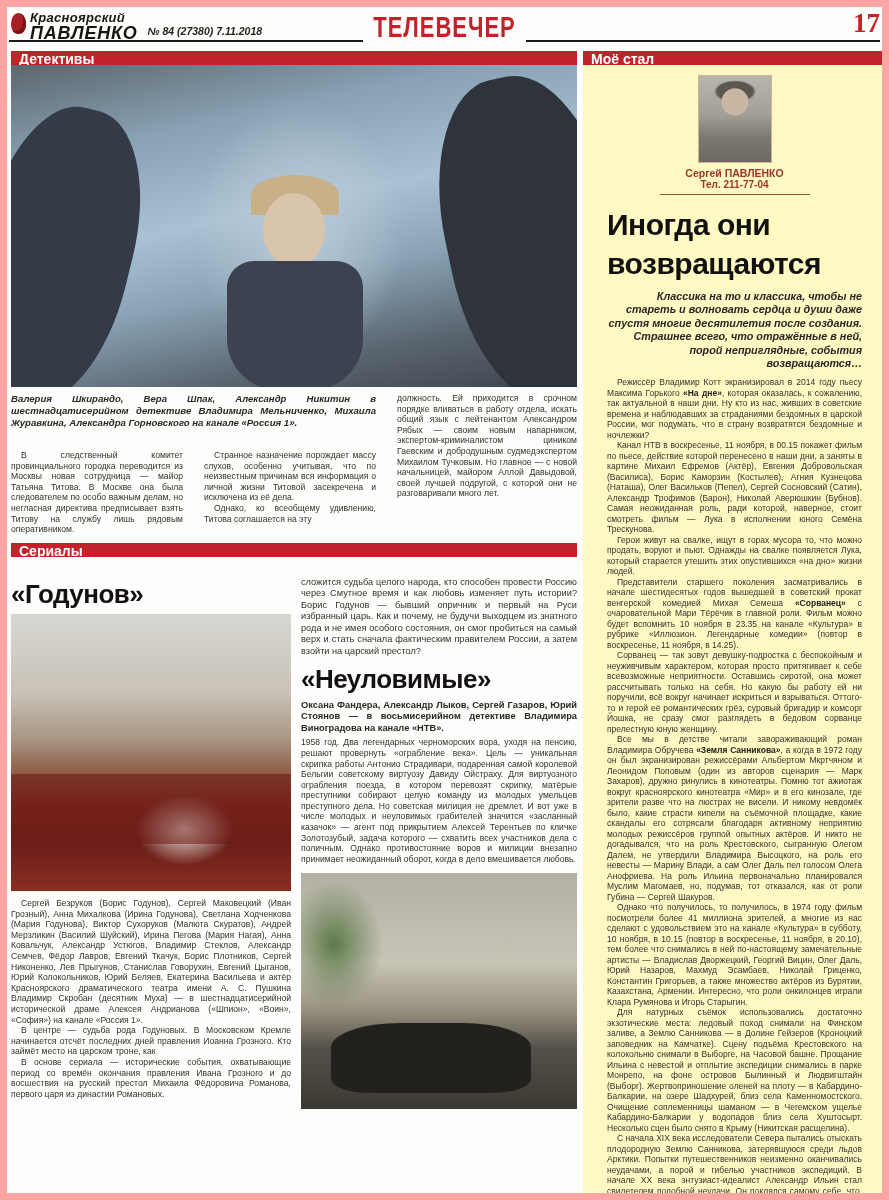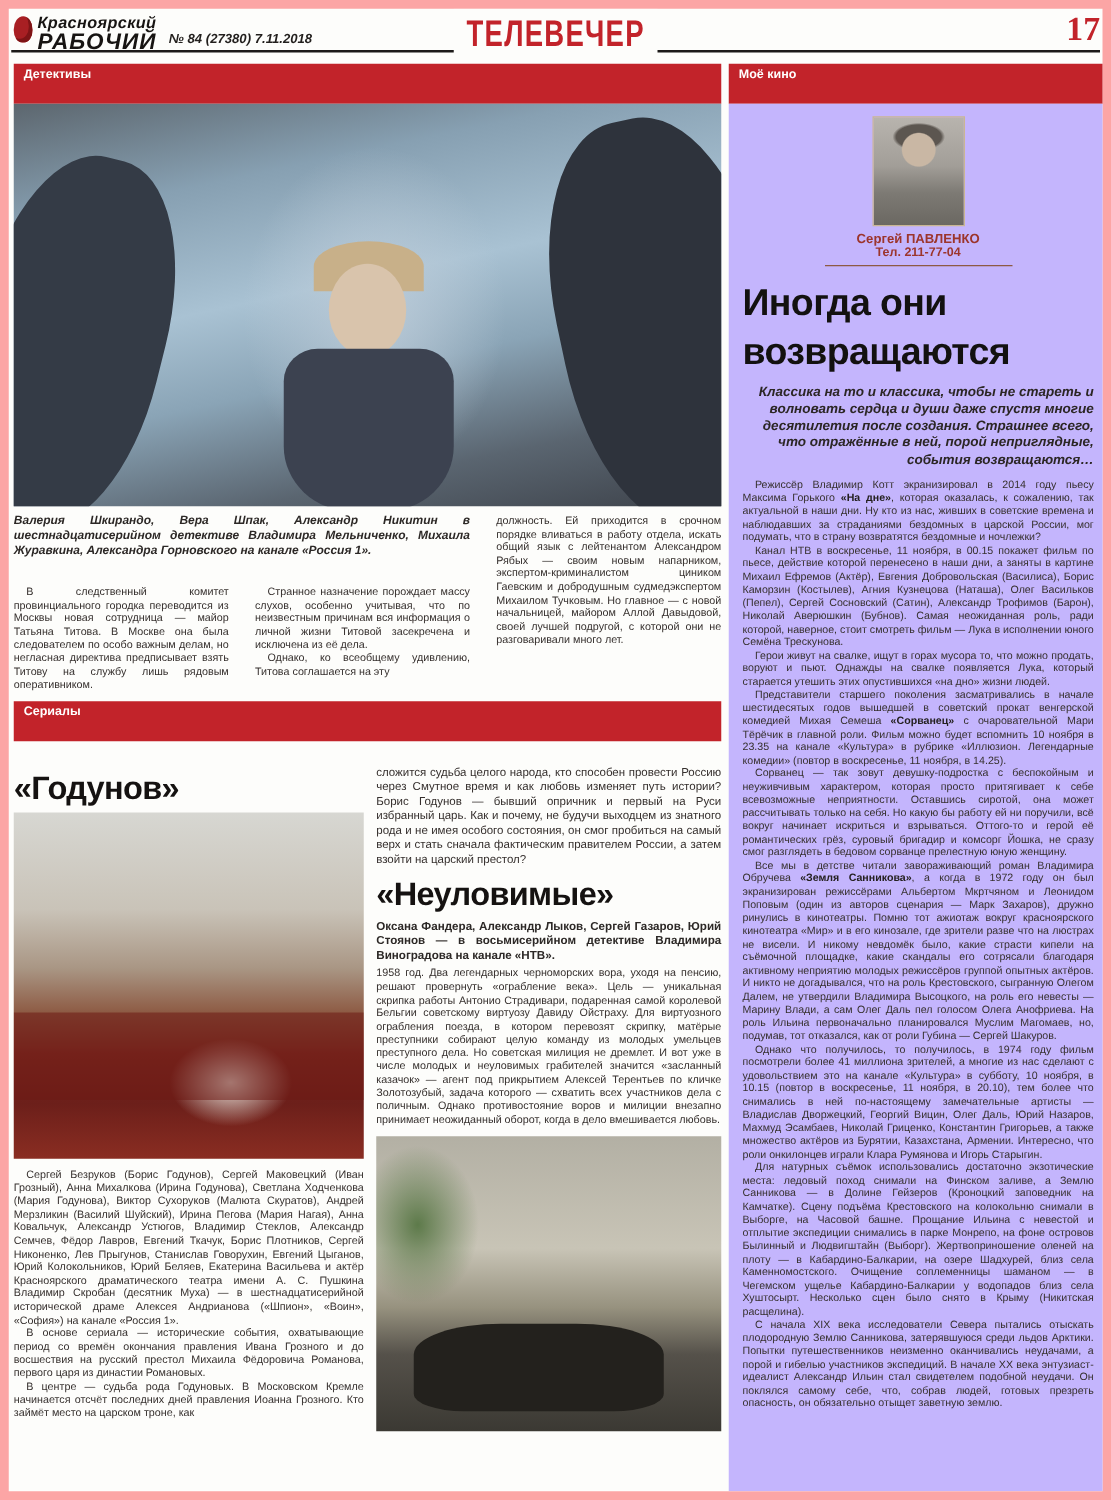--- a/index.html
+++ b/index.html
@@ -22,21 +22,21 @@
   .banner{
     position:absolute; left:0; right:0; top:0; text-align:center; z-index:2; pointer-events:none;
   }
   .banner span{
     display:inline-block; background:#fdfdfb; padding:2px 10px 4px;
     color:#c2232a; font-weight:bold; font-size:22px; letter-spacing:1px;
     transform:scaleY(1.35); transform-origin:top center;
   }
   .pageno{position:absolute; right:2px; top:1px; color:#c2232a; font-family:"Liberation Serif","DejaVu Serif",serif; font-weight:bold; font-size:27px; z-index:2;}
   
-  .bar{height:32px; background:#c2232a; color:#fff; font-weight:bold; font-size:10px; line-height:17px; padding-left:8px; box-sizing:border-box;}
+  .bar{height:14px; background:#c2232a; color:#fff; font-weight:bold; font-size:14px; line-height:17px; padding-left:8px; box-sizing:border-box;}
   
   .left-col{position:absolute; left:4px; top:44px; width:566px;}
   .right-col{position:absolute; left:576px; top:44px; width:303px; bottom:0; display:flex; flex-direction:column;}
   
   .headline-xl{font-weight:bold; color:#151211; font-size:37px; line-height:1.05; letter-spacing:-1px; margin:3px 0 5px;}
   .headline-l{font-weight:bold; color:#151211; font-size:26px; line-height:1.05; letter-spacing:-.5px; margin:4px 0 6px;}
   
   .photo{position:relative; overflow:hidden;}
   .photo-duet{width:566px; height:322px;
     background:
@@ -75,42 +75,42 @@
   .cg-c2{grid-column:2; grid-row:2;}
   .cg-c3{grid-column:3; grid-row:1/3;}
   .serials-bar{margin-top:8px;}
   .serials-grid{display:grid; grid-template-columns:280px 1fr; column-gap:10px; margin-top:20px;}
   .cast{margin-top:7px;}
   .cont{font-size:9.2px; line-height:11.5px;}
   .intro{font-weight:bold; font-size:9.3px; line-height:11.6px; text-align:justify; margin:2px 0 3px; color:#2c2826;}
   .mid-photo{margin-top:9px;}
   .god-photo{margin-top:2px;}
   
-  .panel{flex:1; background:#c4b5fd; padding:0 11px; box-sizing:border-box; overflow:hidden;}
+  .panel{flex:1; background:#fef9c3; padding:0 24px; box-sizing:border-box; overflow:hidden;}
   .author-name{color:#9c352c; font-weight:bold; font-size:10.5px; text-align:center; margin-top:2px;}
   .author-phone{color:#9c352c; font-weight:bold; font-size:10px; text-align:center;}
   .author-ruleline{width:150px; height:1px; background:#8d5a43; margin:4px auto 0;}
   .cinema-title{font-weight:bold; color:#131110; font-size:30px; line-height:1.3; letter-spacing:-.5px; margin:10px 0 7px;}
   .lead{font-weight:bold; font-style:italic; font-size:10.8px; line-height:13.4px; color:#2b2624; margin-bottom:7px;text-align:right;}
   .article{font-size:8.5px; line-height:10.5px; text-align:justify;}
   .article p{margin:0; text-indent:10px;}
   .article b{color:#242020;}
 </style>
 </head>
 <body>
 
 <div class="page">
 
   <div class="rule"></div>
   <div class="header">
     <div class="masthead">
       <div class="emblem"></div>
       <div class="masthead-text">
         <div class="masthead-top">Красноярский</div>
-        <div class="masthead-bottom">РАБОЧИЙ</div>
+        <div class="masthead-bottom">ПАВЛЕНКО</div>
       </div>
     </div>
     <div class="issue">№ 84 (27380) 7.11.2018</div>
   </div>
   <div class="banner"><span>ТЕЛЕВЕЧЕР</span></div>
   <div class="pageno">17</div>
 
   <div class="left-col">
     <div class="bar">Детективы</div>
 
@@ -140,43 +140,43 @@
 
     <div class="serials-grid">
 
       <div>
         <div class="headline-l">«Годунов»</div>
         <div class="photo photo-godunov god-photo">
           <div class="blob god-crowd"></div>
         </div>
         <div class="small cast">
           <p>Сергей Безруков (Борис Годунов), Сергей Маковецкий (Иван Грозный), Анна Михалкова (Ирина Годунова), Светлана Ходченкова (Мария Годунова), Виктор Сухоруков (Малюта Скуратов), Андрей Мерзликин (Василий Шуйский), Ирина Пегова (Мария Нагая), Анна Ковальчук, Александр Устюгов, Владимир Стеклов, Александр Семчев, Фёдор Лавров, Евгений Ткачук, Борис Плотников, Сергей Никоненко, Лев Прыгунов, Станислав Говорухин, Евгений Цыганов, Юрий Колокольников, Юрий Беляев, Екатерина Васильева и актёр Красноярского драматического театра имени А. С. Пушкина Владимир Скробан (десятник Муха) — в шестнадцатисерийной исторической драме Алексея Андрианова («Шпион», «Воин», «София») на канале «Россия 1».</p>
+          <p>В центре — судьба рода Годуновых. В Московском Кремле начинается отсчёт последних дней правления Иоанна Грозного. Кто займёт место на царском троне, как</p>
           <p>В основе сериала — исторические события, охватывающие период со времён окончания правления Ивана Грозного и до восшествия на русский престол Михаила Фёдоровича Романова, первого царя из династии Романовых.</p>
-          <p>В центре — судьба рода Годуновых. В Московском Кремле начинается отсчёт последних дней правления Иоанна Грозного. Кто займёт место на царском троне, как</p>
         </div>
       </div>
 
       <div>
         <div class="small cont">
           <p class="noindent">сложится судьба целого народа, кто способен провести Россию через Смутное время и как любовь изменяет путь истории? Борис Годунов — бывший опричник и первый на Руси избранный царь. Как и почему, не будучи выходцем из знатного рода и не имея особого состояния, он смог пробиться на самый верх и стать сначала фактическим правителем России, а затем взойти на царский престол?</p>
         </div>
         <div class="headline-l" style="margin-top:9px;">«Неуловимые»</div>
         <div class="intro">Оксана Фандера, Александр Лыков, Сергей Газаров, Юрий Стоянов — в восьмисерийном детективе Владимира Виноградова на канале «НТВ».</div>
         <div class="small">
           <p class="noindent">1958 год. Два легендарных черноморских вора, уходя на пенсию, решают провернуть «ограбление века». Цель — уникальная скрипка работы Антонио Страдивари, подаренная самой королевой Бельгии советскому виртуозу Давиду Ойстраху. Для виртуозного ограбления поезда, в котором перевозят скрипку, матёрые преступники собирают целую команду из молодых умельцев преступного дела. Но советская милиция не дремлет. И вот уже в числе молодых и неуловимых грабителей значится «засланный казачок» — агент под прикрытием Алексей Терентьев по кличке Золотозубый, задача которого — схватить всех участников дела с поличным. Однако противостояние воров и милиции внезапно принимает неожиданный оборот, когда в дело вмешивается любовь.</p>
         </div>
         <div class="photo photo-neu mid-photo">
           <div class="blob neu-bike"></div>
         </div>
       </div>
     </div>
   </div>
 
   <div class="right-col">
-    <div class="bar">Моё кино</div>
+    <div class="bar">Моё стал</div>
     <div class="panel">
       <div class="photo-author"></div>
       <div class="author-name">Сергей ПАВЛЕНКО</div>
       <div class="author-phone">Тел. 211-77-04</div>
       <div class="author-ruleline"></div>
       <div class="cinema-title">Иногда они возвращаются</div>
       <div class="lead">Классика на то и классика, чтобы не стареть и волновать сердца и души даже спустя многие десятилетия после создания. Страшнее всего, что отражённые в ней, порой неприглядные, события возвращаются…</div>
       <div class="article">
           <p>Режиссёр Владимир Котт экранизировал в 2014 году пьесу Максима Горького <b>«На дне»</b>, которая оказалась, к сожалению, так актуальной в наши дни. Ну кто из нас, живших в советские времена и наблюдавших за страданиями бездомных в царской России, мог подумать, что в страну возвратятся бездомные и ночлежки?</p>
           <p>Канал НТВ в воскресенье, 11 ноября, в 00.15 покажет фильм по пьесе, действие которой перенесено в наши дни, а заняты в картине Михаил Ефремов (Актёр), Евгения Добровольская (Василиса), Борис Каморзин (Костылев), Агния Кузнецова (Наташа), Олег Васильков (Пепел), Сергей Сосновский (Сатин), Александр Трофимов (Барон), Николай Аверюшкин (Бубнов). Самая неожиданная роль, ради которой, наверное, стоит смотреть фильм — Лука в исполнении юного Семёна Трескунова.</p>

